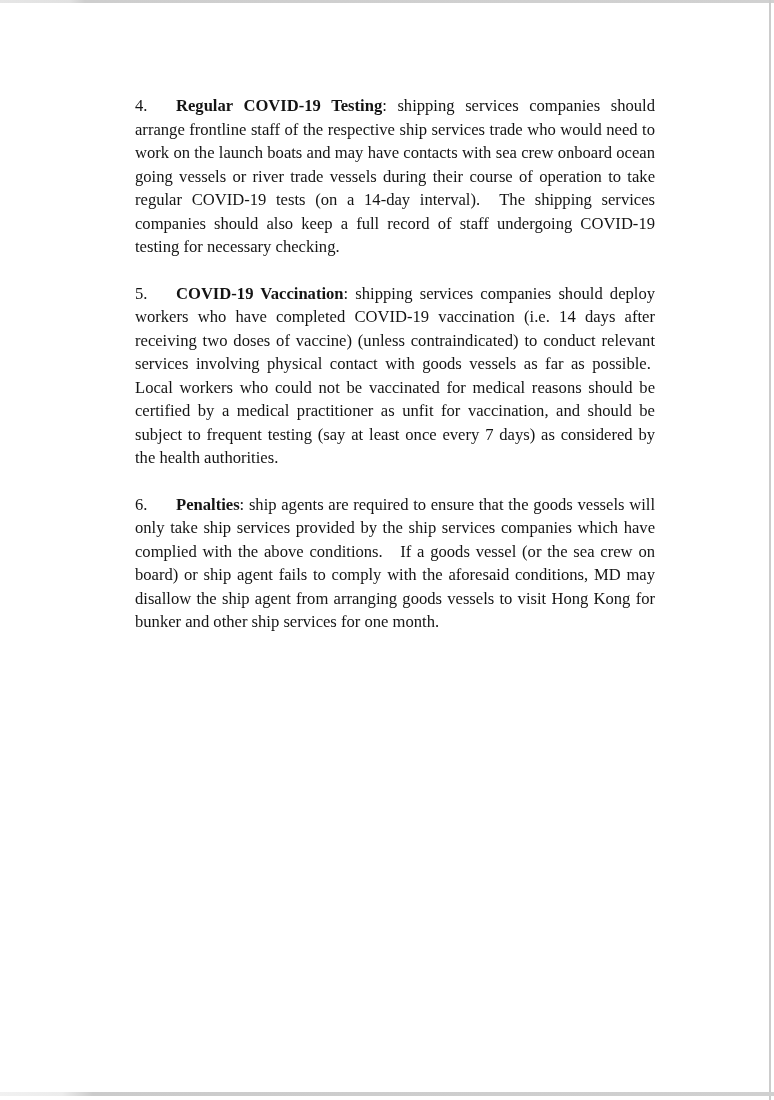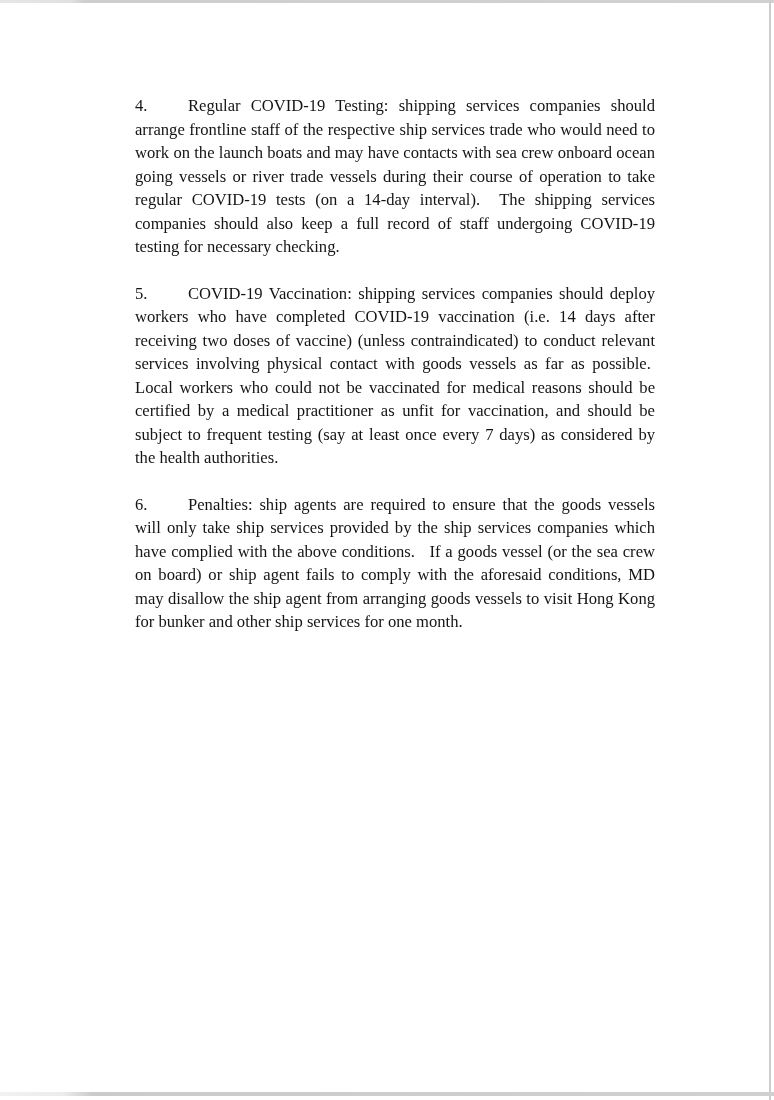--- a/index.html
+++ b/index.html
@@ -48,22 +48,21 @@
     text-align: justify;
   }
   .para {
     margin: 0 0 23px 0;
   }
   .num {
     display: inline-block;
     width: 41px;
   }
   .hd {
-    font-weight: normal;
-    margin-left: 12px;
+    font-weight: bold;
   }
 </style>
 </head>
 <body>
 
 <div class="page">
   <div class="edge-top"></div>
   <div class="edge-right"></div>
   <div class="edge-bottom"></div>
 

